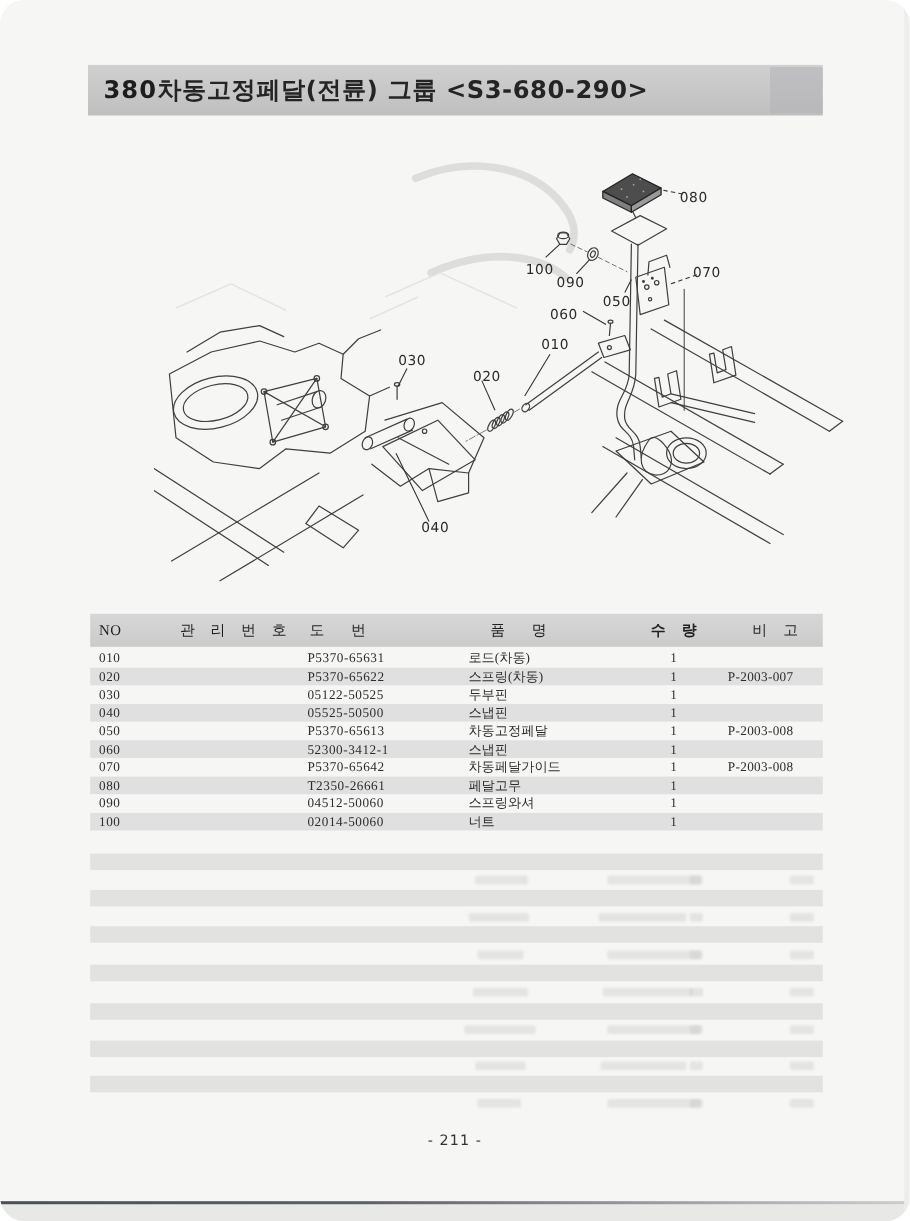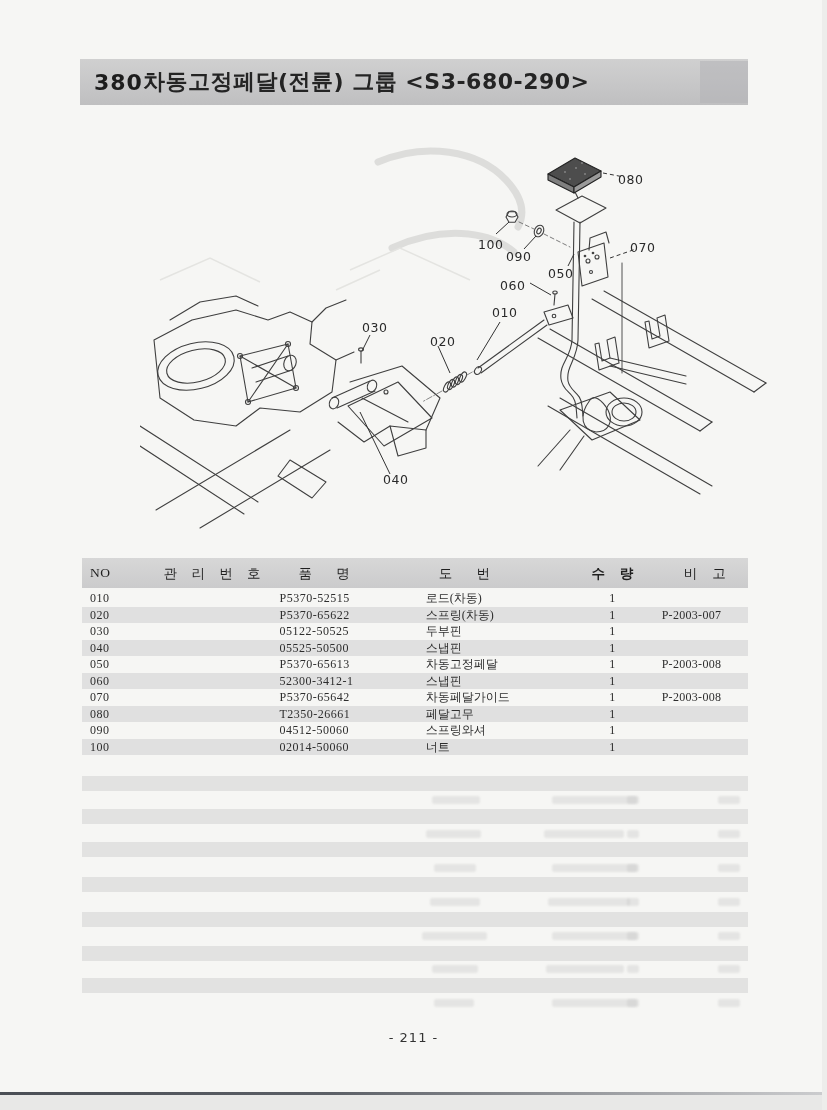--- a/index.html
+++ b/index.html
@@ -1,17 +1,17 @@
 <!DOCTYPE html>
 <html><head>
 <meta charset="utf-8">
 <style>
   html,body{margin:0;padding:0;background:#fff;}
   .page{position:relative;width:827px;height:1110px;background:#f6f6f4;overflow:hidden;
-        font-family:"DejaVu Sans","Liberation Sans",sans-serif;}
+        font-family:"DejaVu Sans","Liberation Sans",sans-serif;border-radius:22px;}
   .right-edge{position:absolute;top:0;right:0;width:5px;height:1110px;background:#ededeb;}
 
   
   .header-bar{position:absolute;left:80px;top:59px;width:668px;height:46px;
       background:linear-gradient(180deg,#d0d0d0 0%,#c6c6c7 60%,#bfbfc0 100%);
       display:flex;align-items:center;}
   .header-bar::after{content:"";position:absolute;right:0;top:2px;width:48px;height:42px;
       background:#b3b3b6;opacity:.55;}
   .section-no{font-size:22px;font-weight:bold;color:#1d1d1d;margin-left:14px;letter-spacing:1px;}
   .section-title{font-size:22px;color:#242424;margin-left:0;letter-spacing:.5px;font-weight:700;}
@@ -211,30 +211,30 @@
     <div class="callout" style="left:490px;top:110px">070</div>
     <div class="callout" style="left:478px;top:42px">080</div>
     <div class="callout" style="left:366px;top:119px">090</div>
     <div class="callout" style="left:338px;top:107px">100</div>
   </div>
 
   <div class="table">
     <div class="trow thead">
       <span class="c no">NO</span>
       <span class="c mgmt">관 리 번 호</span>
+      <span class="c dwg">도 번</span>
       <span class="c name">품 명</span>
-      <span class="c dwg">도 번</span>
       <span class="c qty">수 량</span>
       <span class="c rem">비 고</span>
     </div>
 
     <div class="trow">
       <span class="c no">010</span>
       <span class="c mgmt"></span>
-      <span class="c dwg">P5370-52515</span>
+      <span class="c dwg">P5370-65631</span>
       <span class="c name">로드(차동)</span>
       <span class="c qty">1</span>
       <span class="c rem"></span>
     </div>
     <div class="trow alt">
       <span class="c no">020</span>
       <span class="c mgmt"></span>
       <span class="c dwg">P5370-65622</span>
       <span class="c name">스프링(차동)</span>
       <span class="c qty">1</span>

